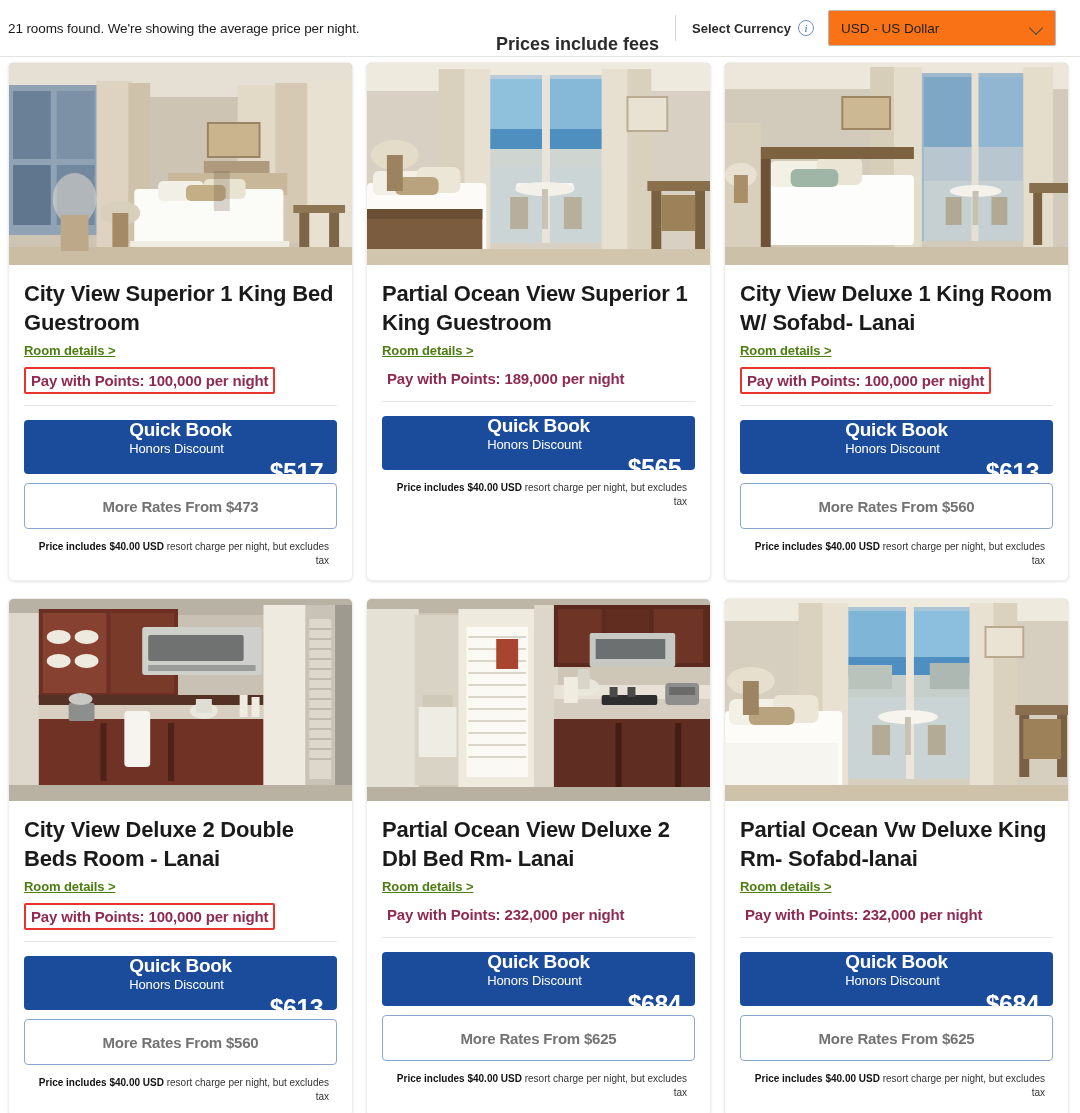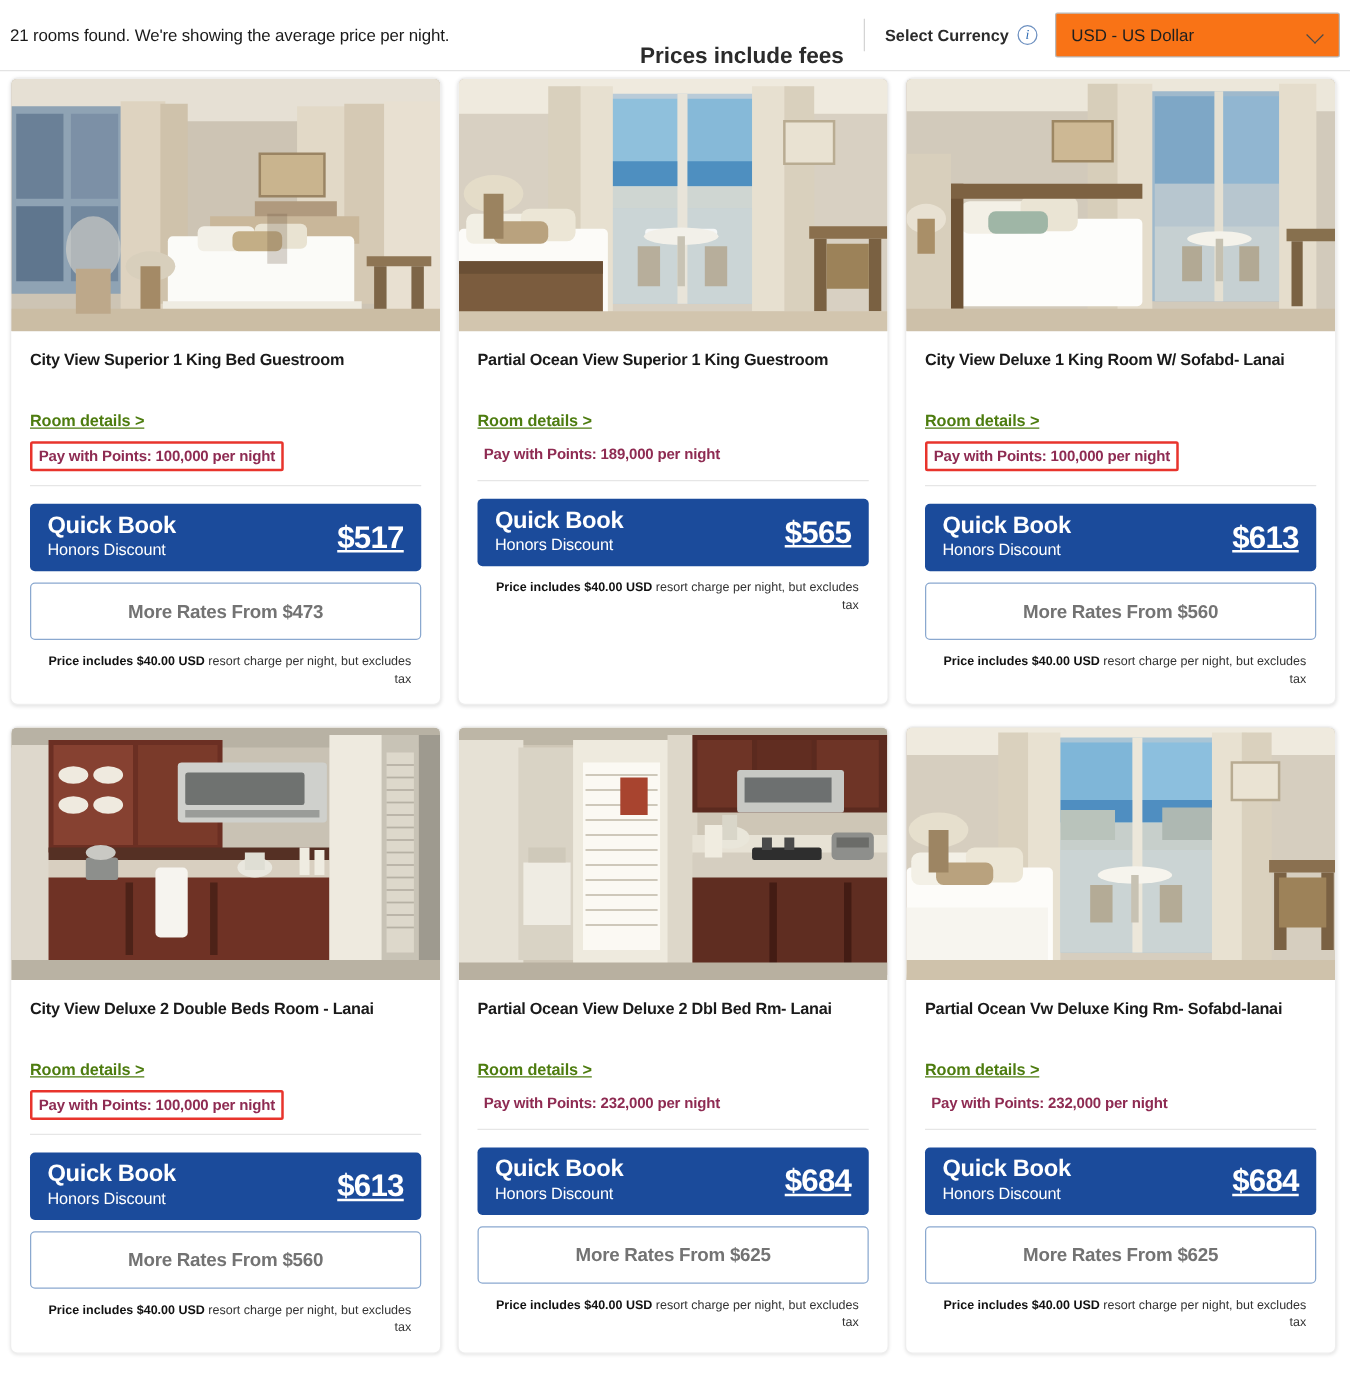--- a/index.html
+++ b/index.html
@@ -9,21 +9,21 @@
     background: #ffffff;
     font-family: "Liberation Sans", sans-serif;
     overflow: hidden;
   }
 
   
   .topbar {
     height: 57px;
     display: flex;
     align-items: center;
-    padding: 0 8px 0 8px;
+    padding: 0 24px 0 8px;
     border-bottom: 1px solid #e3e3e3;
     position: relative;
   }
   .rooms-found {
     font-size: 13.5px;
     color: #1a1a1a;
     letter-spacing: -0.1px;
     font-family: "Liberation Sans", sans-serif;
   }
   .topbar-right {
@@ -126,41 +126,41 @@
   .photo svg { display:block; width:100%; height:100%; }
 
   
   .card-body {
     padding: 14px 15px 0 15px;
     display: flex;
     flex-direction: column;
     flex: 1;
   }
   .room-title {
-    font-size: 13px;
+    font-size: 22px;
     font-weight: bold;
     color: #1a1a1a;
     line-height: 1.32;
     letter-spacing: -0.2px;
     min-height: 44px;
   }
   .room-details {
     margin-top: 6px;
     font-size: 13px;
     font-weight: bold;
     color: #4d7c0f;
     letter-spacing: -0.1px;
   }
   .points-row {
     margin-top: 9px;
     align-self: flex-start;
   }
   .points-text {
     display: inline-block;
-    font-size: 12px;
+    font-size: 15px;
     font-weight: bold;
     color: #8e2b52;
     letter-spacing: -0.15px;
     padding: 3px 5px;
   }
   .points-row.highlight .points-text {
     border: 2.5px solid #e8342c;
     border-radius: 2px;
     padding: 3px 5px;
   }
@@ -173,20 +173,21 @@
   
   .quick-book {
     margin-top: 14px;
     height: 54px;
     background: #1b4b9b;
     border-radius: 4px;
     display: flex;
     align-items: center;
     padding: 0 14px;
     cursor: pointer;
+    flex-direction: column;
   }
   .qb-left { display:flex; flex-direction: column; justify-content:center; }
   .qb-title {
     font-size: 19px;
     font-weight: bold;
     color: #ffffff;
     line-height: 1.05;
     letter-spacing: -0.3px;
   }
   .qb-sub {

